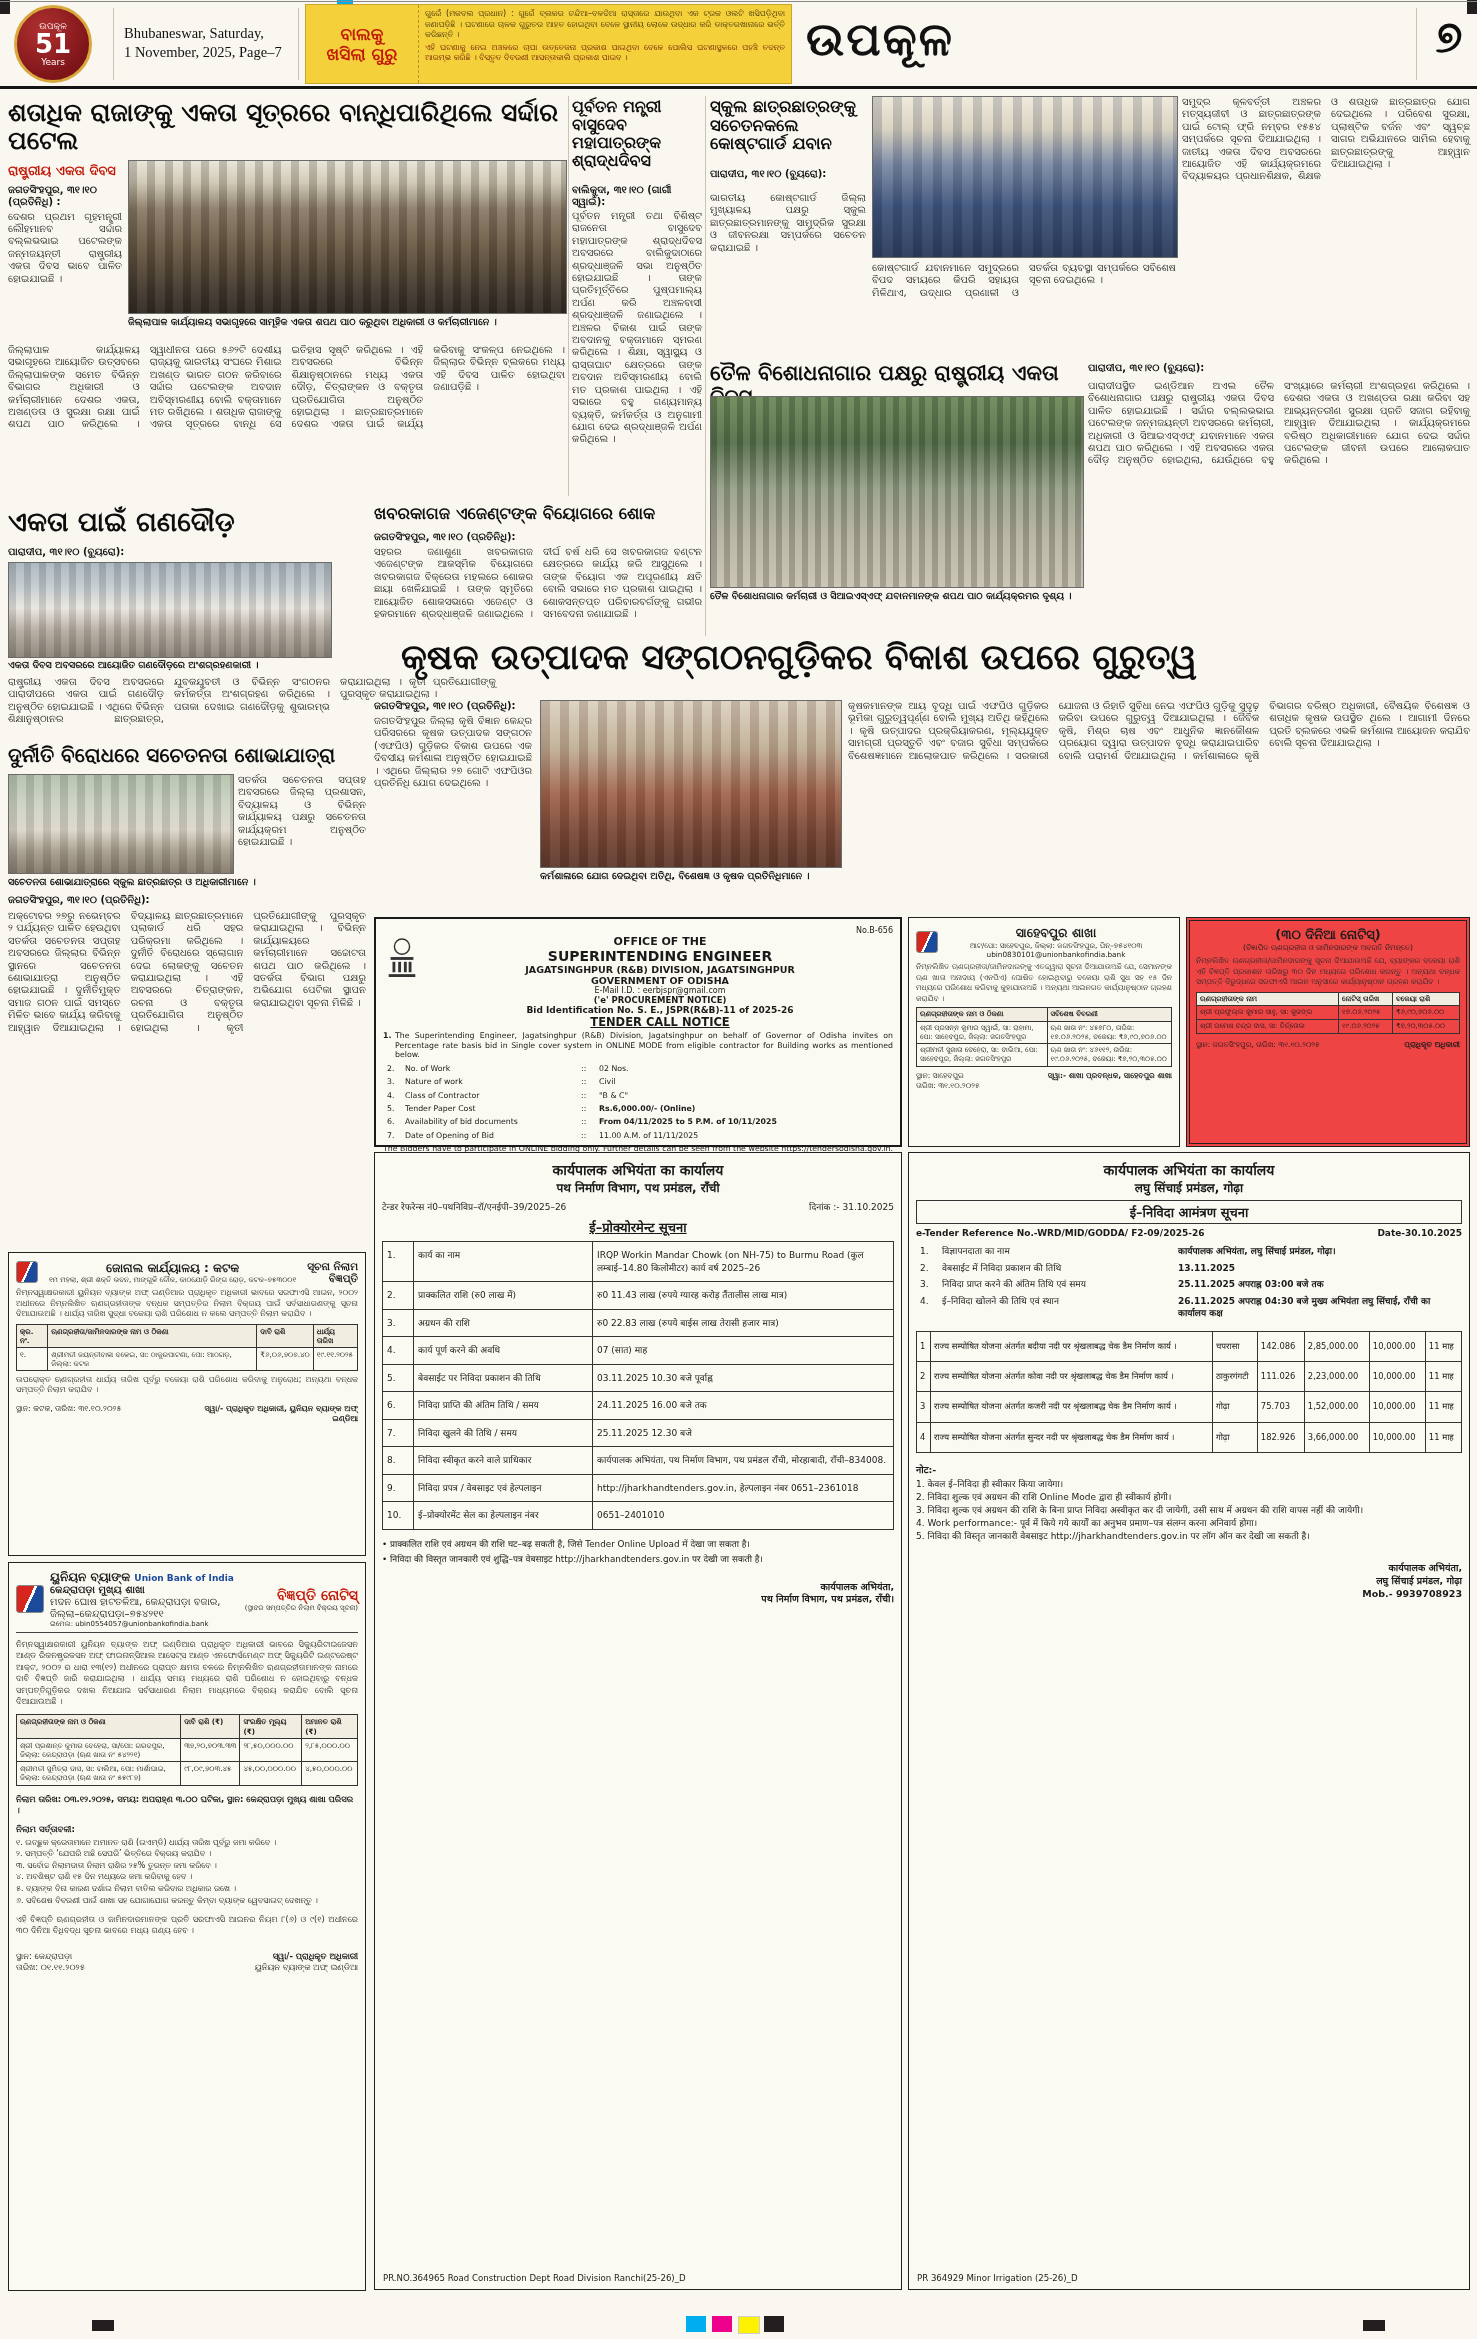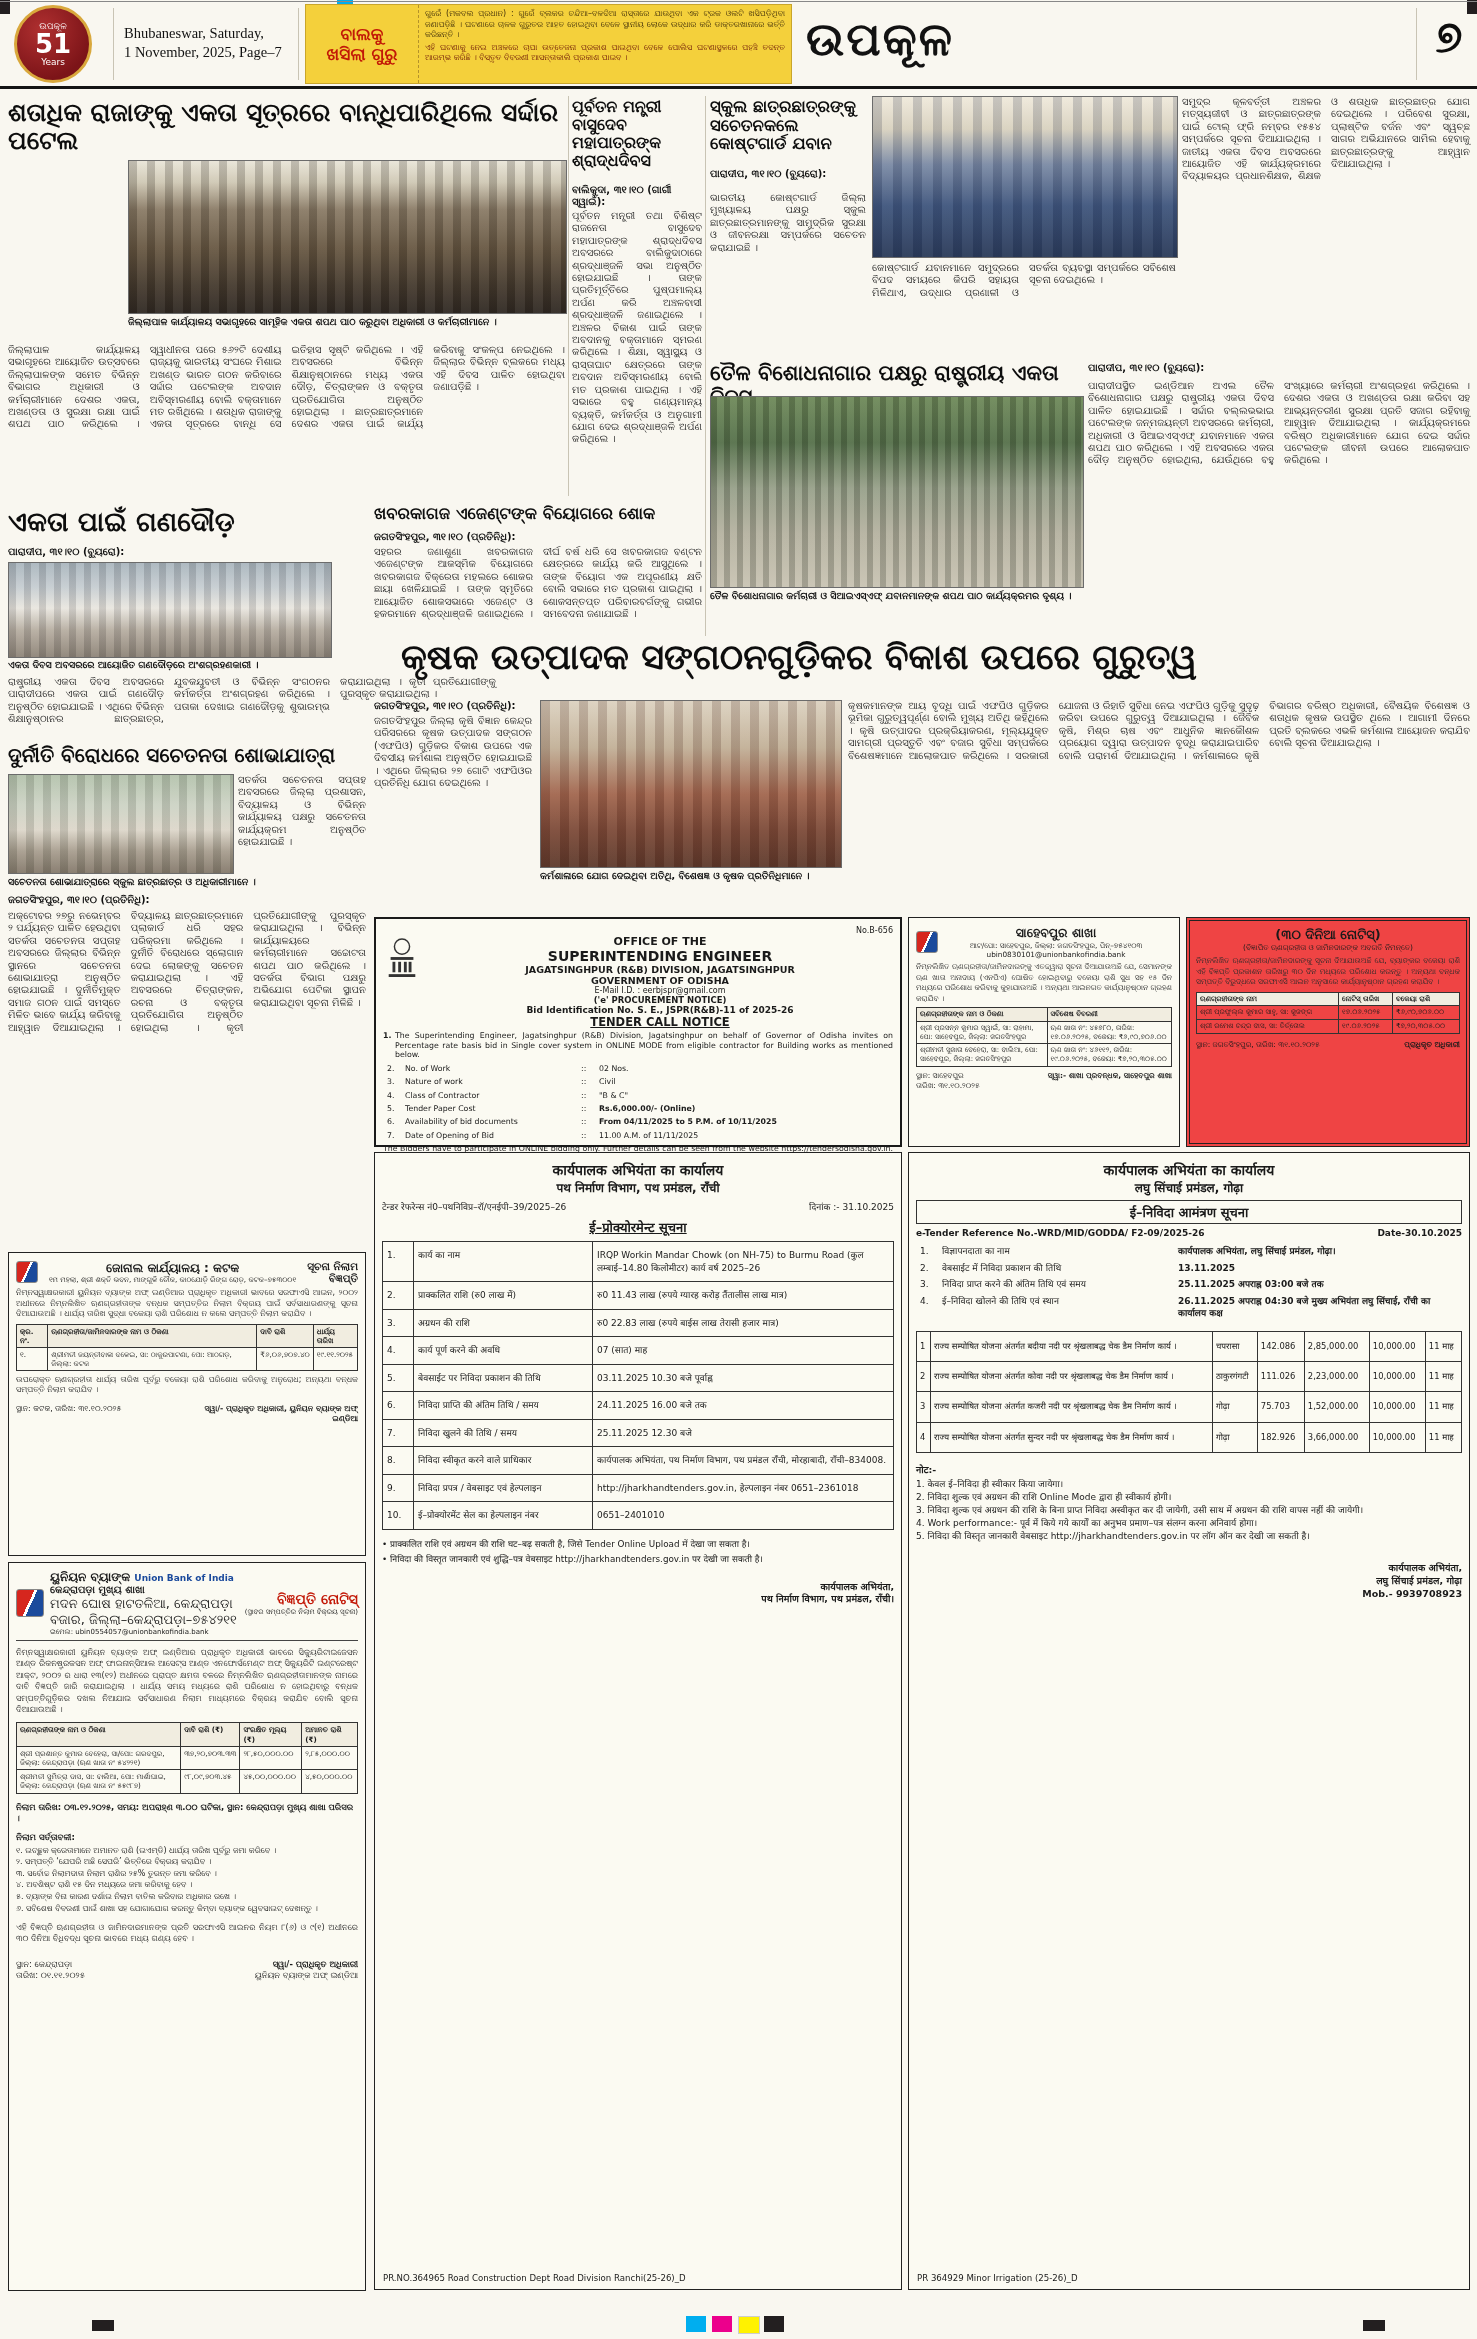--- a/index.html
+++ b/index.html
@@ -79,20 +79,26 @@
         <div class="sm" style="color:#6b1407;margin-top:2px;">ଏହି ଘଟଣାକୁ ନେଇ ଅଞ୍ଚଳରେ ଚାପା ଉତ୍ତେଜନା ପ୍ରକାଶ ପାଇଥିବା ବେଳେ ପୋଲିସ ଘଟଣାସ୍ଥଳରେ ପହଞ୍ଚି ତଦନ୍ତ ଆରମ୍ଭ କରିଛି । ବିସ୍ତୃତ ବିବରଣୀ ଆସନ୍ତାକାଲି ପ୍ରକାଶ ପାଇବ ।</div>
       </div>
     </div>
     <div class="abs hl" style="left:806px;top:14px;width:340px;font-size:46px;letter-spacing:2px;color:#121212;">ଉପକୂଳ</div>
     <div class="hair" style="left:1416px;top:8px;height:72px;"></div>
     <div class="abs hl" style="left:1426px;top:12px;width:46px;font-size:44px;text-align:center;">୭</div>
     <div class="rule" style="left:0;top:86px;width:1477px;height:3px;"></div>
   </div>
 
   <div class="abs hl" style="left:8px;top:99px;width:557px;height:56px;font-size:25px;">ଶତାଧିକ ରାଜାଙ୍କୁ ଏକତା ସୂତ୍ରରେ ବାନ୍ଧିପାରିଥିଲେ ସର୍ଦ୍ଦାର ପଟେଲ</div>
+  <div class="abs" style="left:8px;top:163px;width:114px;height:180px;">
+    <div class="kick" style="font-size:13px;line-height:15.5px;">ରାଷ୍ଟ୍ରୀୟ ଏକତା ଦିବସ</div>
+    <div class="dl" style="margin-top:5px;">ଜଗତସିଂହପୁର, ୩୧।୧୦</div>
+    <div class="dl">(ପ୍ରତିନିଧି) :</div>
+    <div class="bt" style="margin-top:3px;">ଦେଶର ପ୍ରଥମ ଗୃହମନ୍ତ୍ରୀ ଲୌହମାନବ ସର୍ଦ୍ଦାର ବଲ୍ଲଭଭାଇ ପଟେଲଙ୍କ ଜନ୍ମଜୟନ୍ତୀ ରାଷ୍ଟ୍ରୀୟ ଏକତା ଦିବସ ଭାବେ ପାଳିତ ହୋଇଯାଇଛି ।</div>
+  </div>
   <div class="ph ph1" style="left:128px;top:160px;width:437px;height:152px;"></div>
   <div class="abs cap" style="left:128px;top:316px;width:437px;height:24px;">ଜିଲ୍ଲାପାଳ କାର୍ଯ୍ୟାଳୟ ସଭାଗୃହରେ ସାମୂହିକ ଏକତା ଶପଥ ପାଠ କରୁଥିବା ଅଧିକାରୀ ଓ କର୍ମଚାରୀମାନେ ।</div>
   <div class="abs bt cols4" style="left:8px;top:344px;width:557px;height:152px;">ଜିଲ୍ଲାପାଳ କାର୍ଯ୍ୟାଳୟ ସଭାଗୃହରେ ଆୟୋଜିତ ଉତ୍ସବରେ ଜିଲ୍ଲାପାଳଙ୍କ ସମେତ ବିଭିନ୍ନ ବିଭାଗର ଅଧିକାରୀ ଓ କର୍ମଚାରୀମାନେ ଦେଶର ଏକତା, ଅଖଣ୍ଡତା ଓ ସୁରକ୍ଷା ରକ୍ଷା ପାଇଁ ଶପଥ ପାଠ କରିଥିଲେ । ସ୍ୱାଧୀନତା ପରେ ୫୬୨ଟି ଦେଶୀୟ ରାଜ୍ୟକୁ ଭାରତୀୟ ସଂଘରେ ମିଶାଇ ଅଖଣ୍ଡ ଭାରତ ଗଠନ କରିବାରେ ସର୍ଦ୍ଦାର ପଟେଲଙ୍କ ଅବଦାନ ଅବିସ୍ମରଣୀୟ ବୋଲି ବକ୍ତାମାନେ ମତ ରଖିଥିଲେ । ଶତାଧିକ ରାଜାଙ୍କୁ ଏକତା ସୂତ୍ରରେ ବାନ୍ଧି ସେ ଇତିହାସ ସୃଷ୍ଟି କରିଥିଲେ । ଏହି ଅବସରରେ ବିଭିନ୍ନ ଶିକ୍ଷାନୁଷ୍ଠାନରେ ମଧ୍ୟ ଏକତା ଦୌଡ଼, ଚିତ୍ରାଙ୍କନ ଓ ବକ୍ତୃତା ପ୍ରତିଯୋଗିତା ଅନୁଷ୍ଠିତ ହୋଇଥିଲା । ଛାତ୍ରଛାତ୍ରମାନେ ଦେଶର ଏକତା ପାଇଁ କାର୍ଯ୍ୟ କରିବାକୁ ସଂକଳ୍ପ ନେଇଥିଲେ । ଜିଲ୍ଲାର ବିଭିନ୍ନ ବ୍ଲକରେ ମଧ୍ୟ ଏହି ଦିବସ ପାଳିତ ହୋଇଥିବା ଜଣାପଡ଼ିଛି ।</div>
 
   <div class="hair" style="left:568px;top:96px;height:400px;"></div>
 
   <div class="abs hl" style="left:572px;top:98px;width:130px;height:82px;font-size:16px;">ପୂର୍ବତନ ମନ୍ତ୍ରୀ ବାସୁଦେବ ମହାପାତ୍ରଙ୍କ ଶ୍ରାଦ୍ଧଦିବସ</div>
   <div class="abs dl" style="left:572px;top:184px;width:130px;">ବାଲିକୁଦା, ୩୧।୧୦ (ଗାର୍ଗୀ ସ୍ୱାଇଁ):</div>
   <div class="abs bt" style="left:572px;top:210px;width:130px;height:286px;">ପୂର୍ବତନ ମନ୍ତ୍ରୀ ତଥା ବିଶିଷ୍ଟ ରାଜନେତା ବାସୁଦେବ ମହାପାତ୍ରଙ୍କ ଶ୍ରାଦ୍ଧଦିବସ ଅବସରରେ ବାଲିକୁଦାଠାରେ ଶ୍ରଦ୍ଧାଞ୍ଜଳି ସଭା ଅନୁଷ୍ଠିତ ହୋଇଯାଇଛି । ତାଙ୍କ ପ୍ରତିମୂର୍ତ୍ତିରେ ପୁଷ୍ପମାଲ୍ୟ ଅର୍ପଣ କରି ଅଞ୍ଚଳବାସୀ ଶ୍ରଦ୍ଧାଞ୍ଜଳି ଜଣାଇଥିଲେ । ଅଞ୍ଚଳର ବିକାଶ ପାଇଁ ତାଙ୍କ ଅବଦାନକୁ ବକ୍ତାମାନେ ସ୍ମରଣ କରିଥିଲେ । ଶିକ୍ଷା, ସ୍ୱାସ୍ଥ୍ୟ ଓ ରାସ୍ତାଘାଟ କ୍ଷେତ୍ରରେ ତାଙ୍କ ଅବଦାନ ଅବିସ୍ମରଣୀୟ ବୋଲି ମତ ପ୍ରକାଶ ପାଇଥିଲା । ଏହି ସଭାରେ ବହୁ ଗଣ୍ୟମାନ୍ୟ ବ୍ୟକ୍ତି, କର୍ମକର୍ତ୍ତା ଓ ଅନୁଗାମୀ ଯୋଗ ଦେଇ ଶ୍ରଦ୍ଧାଞ୍ଜଳି ଅର୍ପଣ କରିଥିଲେ ।</div>
 
@@ -316,21 +322,21 @@
       <div class="b rt" style="max-width:170px;">ସ୍ୱା/- ପ୍ରାଧିକୃତ ଅଧିକାରୀ, ୟୁନିୟନ ବ୍ୟାଙ୍କ ଅଫ୍ ଇଣ୍ଡିଆ</div>
     </div>
   </div>
 
   <div class="abs box15" style="left:8px;top:1562px;width:358px;height:729px;">
     <div style="display:flex;align-items:center;gap:6px;border-bottom:1px solid #444;padding-bottom:4px;">
       <span class="ub" style="width:26px;height:26px;"></span>
       <div style="flex:1;">
         <div class="b" style="font-size:12px;"><span>ୟୁନିୟନ ବ୍ୟାଙ୍କ</span> <span style="font-size:9px;color:#1b4a9c;">Union Bank of India</span></div>
         <div class="b" style="font-size:10px;">କେନ୍ଦ୍ରାପଡ଼ା ମୁଖ୍ୟ ଶାଖା</div>
-        <div style="font-size:13px;">ମଦନ ଘୋଷ ହାଟତଳିଆ, କେନ୍ଦ୍ରାପଡ଼ା ବଜାର, ଜିଲ୍ଲା–କେନ୍ଦ୍ରାପଡ଼ା–୭୫୪୨୧୧</div>
+        <div style="font-size:10px;">ମଦନ ଘୋଷ ହାଟତଳିଆ, କେନ୍ଦ୍ରାପଡ଼ା ବଜାର, ଜିଲ୍ଲା–କେନ୍ଦ୍ରାପଡ଼ା–୭୫୪୨୧୧</div>
         <div style="font-size:7px;">ଇମେଲ: ubin0554057@unionbankofindia.bank</div>
       </div>
       <div class="rt">
         <div class="red b" style="font-size:14px;">ବିଜ୍ଞପ୍ତି ନୋଟିସ୍</div>
         <div style="font-size:7px;">(ସ୍ଥାବର ସମ୍ପତ୍ତିର ନିଲାମ ବିକ୍ରୟ ସୂଚନା)</div>
       </div>
     </div>
     <div class="sm" style="margin-top:6px;font-size:8.2px;line-height:11.4px;">ନିମ୍ନସ୍ୱାକ୍ଷରକାରୀ ୟୁନିୟନ ବ୍ୟାଙ୍କ ଅଫ୍ ଇଣ୍ଡିଆର ପ୍ରାଧିକୃତ ଅଧିକାରୀ ଭାବରେ ସିକ୍ୟୁରିଟାଇଜେସନ ଆଣ୍ଡ ରିକନଷ୍ଟ୍ରକସନ ଅଫ୍ ଫାଇନାନ୍ସିଆଲ ଆସେଟ୍ସ ଆଣ୍ଡ ଏନଫୋର୍ସମେଣ୍ଟ ଅଫ୍ ସିକ୍ୟୁରିଟି ଇଣ୍ଟରେଷ୍ଟ ଆକ୍ଟ, ୨୦୦୨ ର ଧାରା ୧୩(୧୨) ଅଧୀନରେ ପ୍ରାପ୍ତ କ୍ଷମତା ବଳରେ ନିମ୍ନଲିଖିତ ଋଣଗ୍ରହୀତାମାନଙ୍କ ନାମରେ ଦାବି ବିଜ୍ଞପ୍ତି ଜାରି କରାଯାଇଥିଲା । ଧାର୍ଯ୍ୟ ସମୟ ମଧ୍ୟରେ ରାଶି ପରିଶୋଧ ନ ହୋଇଥିବାରୁ ବନ୍ଧକ ସମ୍ପତ୍ତିଗୁଡ଼ିକର ଦଖଲ ନିଆଯାଇ ସର୍ବସାଧାରଣ ନିଲାମ ମାଧ୍ୟମରେ ବିକ୍ରୟ କରାଯିବ ବୋଲି ସୂଚନା ଦିଆଯାଉଅଛି ।</div>
     <table class="tb" style="font-size:7.2px;line-height:9.2px;margin-top:7px;">
       <tbody>

